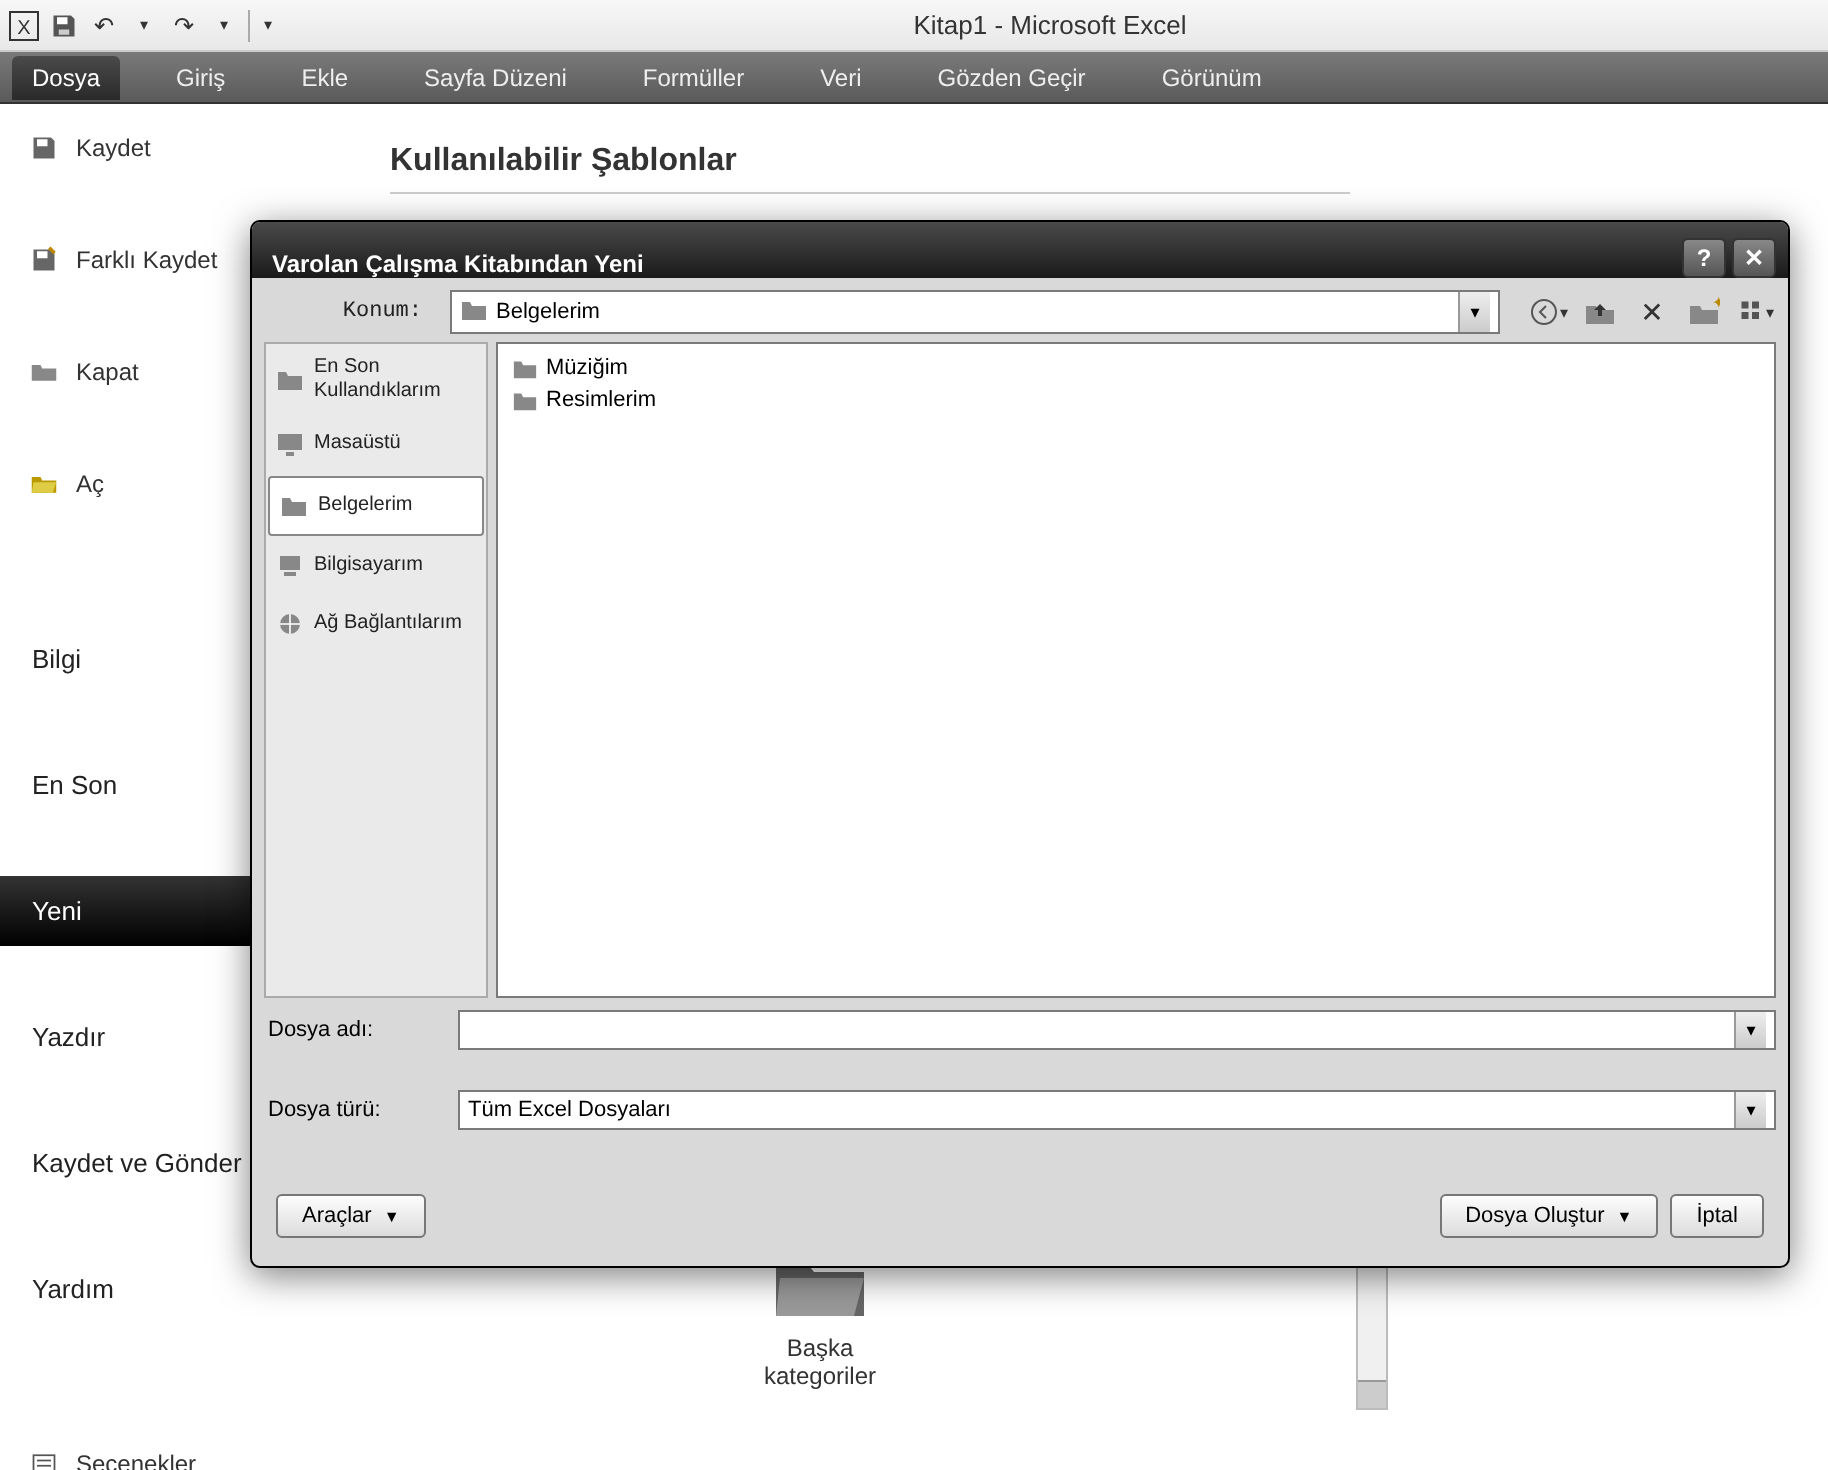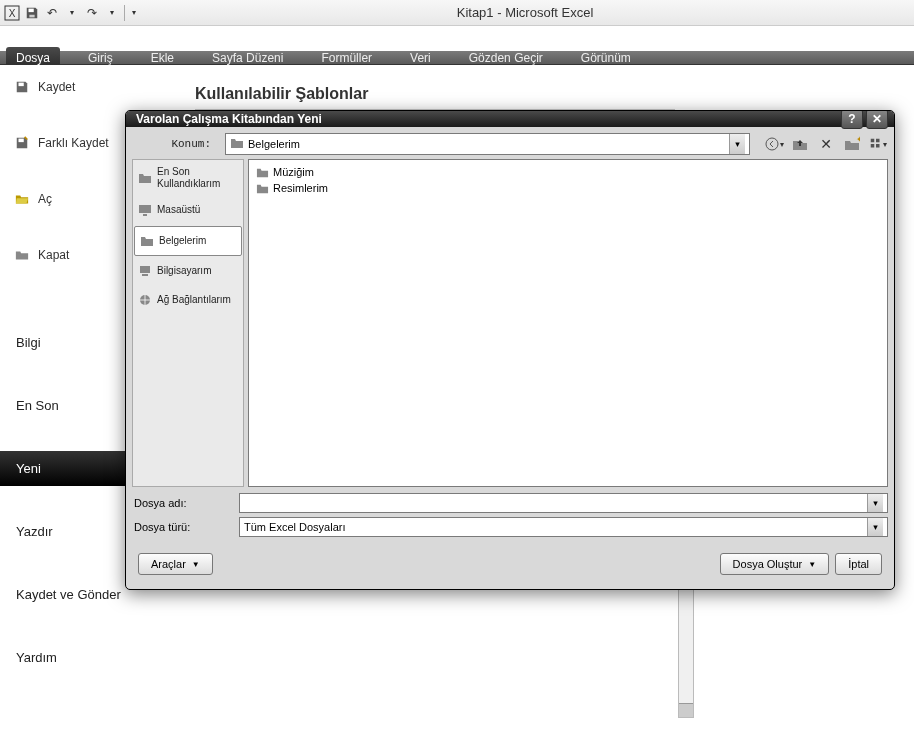--- a/index.html
+++ b/index.html
@@ -5,21 +5,21 @@
 * { box-sizing: border-box; margin: 0; padding: 0; font-family: "Segoe UI", Tahoma, sans-serif; }
 body { width: 914px; height: 735px; background: #fff; overflow: hidden; position: relative; }
 
 
 .titlebar { height: 26px; background: linear-gradient(#f7f7f7,#e8e8e8); border-bottom: 1px solid #ccc; display: flex; align-items: center; padding: 0 4px; font-size: 12px; }
 .qat { display: flex; align-items: center; gap: 4px; }
 .qat-icon { width: 16px; height: 16px; display: flex; align-items: center; justify-content: center; font-size: 12px; color: #333; }
 .title-text { flex: 1; text-align: center; color: #333; font-size: 13px; }
 
 
-.ribbon { height: 14px; background: linear-gradient(#7a7a7a,#5a5a5a); display: flex; align-items: center; padding: 0 6px; gap: 18px; font-size: 12px; color: #eee; border-bottom: 1px solid #333; margin-top: 25px; }
+.ribbon { height: 26px; background: linear-gradient(#7a7a7a,#5a5a5a); display: flex; align-items: center; padding: 0 6px; gap: 18px; font-size: 12px; color: #eee; border-bottom: 1px solid #333; }
 .ribbon-tab { padding: 4px 10px; cursor: pointer; }
 .ribbon-tab.active { background: linear-gradient(#4a4a4a,#2a2a2a); color: #fff; border-radius: 3px 3px 0 0; }
 
 
 .backstage { display: flex; height: calc(735px - 52px); }
 .backstage-left { width: 165px; background: #fff; padding: 8px 0; display: flex; flex-direction: column; font-size: 12px; color: #333; gap: 28px; }
 .bs-item { display: flex; align-items: center; gap: 8px; padding: 6px 14px; cursor: pointer; }
 .bs-item .ic { width: 16px; height: 16px; display: flex; align-items: center; justify-content: center; font-size: 13px; color: #555; }
 .bs-group-gap { height: 10px; }
 .bs-head { padding: 10px 16px; font-size: 13px; color: #222; cursor: pointer; }
@@ -31,21 +31,21 @@
 .cat-row { position: absolute; bottom: 40px; left: 200px; display: flex; gap: 120px; }
 .cat-item { display: flex; flex-direction: column; align-items: center; font-size: 12px; color: #333; width: 90px; text-align: center; }
 .folder-ic { width: 48px; height: 36px; margin-bottom: 6px; }
 .folder-ic svg { width: 100%; height: 100%; }
 
 .side-scroll { position: absolute; right: 220px; top: 100px; bottom: 30px; width: 16px; border: 1px solid #bbb; background: #f0f0f0; }
 .side-scroll .thumb { position: absolute; bottom: 0; left: 0; right: 0; height: 14px; background: #ccc; border-top: 1px solid #999; }
 
 
 .dialog { position: absolute; left: 125px; top: 110px; width: 770px; border: 1px solid #000; background: #d9d9d9; box-shadow: 0 4px 18px rgba(0,0,0,0.5); border-radius: 5px; overflow: hidden; }
-.dlg-title { height: 16px; background: linear-gradient(#4a4a4a,#1a1a1a); color: #fff; display: flex; align-items: center; padding: 0 6px; font-size: 12px; font-weight: 600; }
+.dlg-title { height: 28px; background: linear-gradient(#4a4a4a,#1a1a1a); color: #fff; display: flex; align-items: flex-end; padding: 0 6px; font-size: 12px; font-weight: 600; }
 .dlg-title-text { flex: 1; padding-left: 4px; }
 .dlg-title-btn { width: 22px; height: 20px; margin-left: 3px; background: linear-gradient(#888,#555); border: 1px solid #333; border-radius: 3px; display: flex; align-items: center; justify-content: center; font-size: 12px; color: #fff; cursor: pointer; }
 
 .dlg-body { padding: 6px; }
 .dlg-top { display: flex; align-items: center; gap: 8px; margin-bottom: 4px; }
 .konum-lbl { width: 85px; text-align: right; font-size: 11px; color: #222; padding-right: 6px; font-family: Liberation Mono, monospace; }
 .konum-combo { flex: 1; display: flex; align-items: center; height: 22px; background: #fff; border: 1px solid #7a7a7a; font-size: 11px; padding: 0 4px; gap: 4px; }
 .konum-combo .dd { width: 16px; height: 100%; background: linear-gradient(#eee,#ccc); margin-left: auto; display: flex; align-items: center; justify-content: center; border-left: 1px solid #999; font-size: 9px; }
 .tool-icons { display: flex; gap: 6px; padding-left: 6px; }
 .tool-icons .ti { width: 20px; height: 20px; display: flex; align-items: center; justify-content: center; font-size: 14px; color: #333; cursor: pointer; }
@@ -53,21 +53,21 @@
 .dlg-mid { display: flex; gap: 4px; }
 .places { width: 112px; background: #eaeaea; border: 1px solid #aaa; display: flex; flex-direction: column; }
 .place { padding: 6px 4px; display: flex; align-items: center; gap: 4px; font-size: 10px; color: #222; cursor: pointer; border-bottom: 1px solid transparent; line-height: 1.15; }
 .place.sel { background: #fff; border: 1px solid #888; border-radius: 2px; margin: 1px; }
 .place .pic { width: 16px; height: 16px; flex-shrink: 0; display: flex; align-items: center; justify-content: center; font-size: 12px; }
 .filelist { flex: 1; height: 328px; background: #fff; border: 1px solid #7a7a7a; padding: 4px; font-size: 11px; }
 .file-row { display: flex; align-items: center; gap: 4px; padding: 1px 2px; cursor: pointer; }
 .file-row .fic { width: 14px; height: 14px; font-size: 11px; display: flex; align-items: center; justify-content: center; }
 
 .dlg-fields { margin-top: 6px; }
-.fld { display: flex; align-items: center; gap: 15px; margin-bottom: 4px; }
+.fld { display: flex; align-items: center; gap: 5px; margin-bottom: 20px; }
 .fld-lbl { width: 92px; text-align: left; font-size: 11px; padding-left: 2px; }
 .fld-input, .fld-combo { flex: 1; height: 20px; background: #fff; border: 1px solid #7a7a7a; font-size: 11px; padding: 0 4px; display: flex; align-items: center; }
 .fld-combo .dd, .fld-input .dd { width: 16px; height: 100%; margin-left: auto; background: linear-gradient(#eee,#ccc); border-left: 1px solid #999; display: flex; align-items: center; justify-content: center; font-size: 9px; }
 
 .dlg-bottom { display: flex; align-items: center; padding: 12px 6px 8px; gap: 6px; }
 .btn { height: 22px; padding: 0 12px; background: linear-gradient(#fdfdfd,#dcdcdc); border: 1px solid #777; border-radius: 3px; font-size: 11px; display: flex; align-items: center; gap: 4px; cursor: pointer; }
 .btn .dd { font-size: 8px; margin-left: 2px; }
 .spacer { flex: 1; }
 </style>
 </head>
@@ -125,33 +125,33 @@
             <path d="M2 2h10l2 2v10H2z" fill="#666"></path>
             <rect x="4" y="3" width="6" height="4" fill="#fff"></rect>
             <path d="M11 1 l3 3" stroke="#b80" stroke-width="2"></path>
           </svg>
         </span>
       <span>Farklı Kaydet</span>
     </div>
     <div class="bs-item">
       <span class="ic">
           <svg viewBox="0 0 16 16" width="14" height="14">
+            <path d="M1 4h5l1 2h8v7H1z" fill="#888"></path>
+          </svg>
+        </span>
+      <span>Kapat</span>
+    </div>
+    <div class="bs-item">
+      <span class="ic">
+          <svg viewBox="0 0 16 16" width="14" height="14">
             <path d="M1 4h5l1 2h8v7H1z" fill="#b90"></path>
             <path d="M2 7h13l-2 6H1z" fill="#dc4"></path>
           </svg>
         </span>
       <span>Aç</span>
-    </div>
-    <div class="bs-item">
-      <span class="ic">
-          <svg viewBox="0 0 16 16" width="14" height="14">
-            <path d="M1 4h5l1 2h8v7H1z" fill="#888"></path>
-          </svg>
-        </span>
-      <span>Kapat</span>
     </div>
     <div class="bs-group-gap"></div>
 
     <div class="bs-head">Bilgi</div>
     <div class="bs-head">En Son</div>
     <div class="bs-head active">Yeni</div>
     <div class="bs-head">Yazdır</div>
     <div class="bs-head">Kaydet ve Gönder</div>
     <div class="bs-head">Yardım</div>
 
@@ -178,20 +178,33 @@
     </div>
   </div>
 
   <div class="backstage-main">
     <div class="templates-title">Kullanılabilir Şablonlar</div>
 
     <div class="side-scroll">
         <div class="thumb"></div>
       </div>
 
+    <div class="cat-row">
+      <div class="cat-item">
+        <div class="folder-ic"><svg viewBox="0 0 48 36">
+              <path d="M2 6h15l4 5h25v22H2z" fill="#666"></path>
+              <path d="M4 14h42l-5 19H2z" fill="#999"></path>
+            </svg></div>
+        <span style="white-space:pre-line;">Başka
+kategoriler</span>
+      </div>
+      <div class="cat-item" style="margin-top:-60px;">
+        <span>çizelgeleri</span>
+      </div>
+    </div>
   </div>
 </div>
 
 <div class="dialog">
   <div class="dlg-title">
     <span class="dlg-title-text">Varolan Çalışma Kitabından Yeni</span>
     <span class="dlg-title-btn">?</span>
     <span class="dlg-title-btn">✕</span>
   </div>
   <div class="dlg-body">

